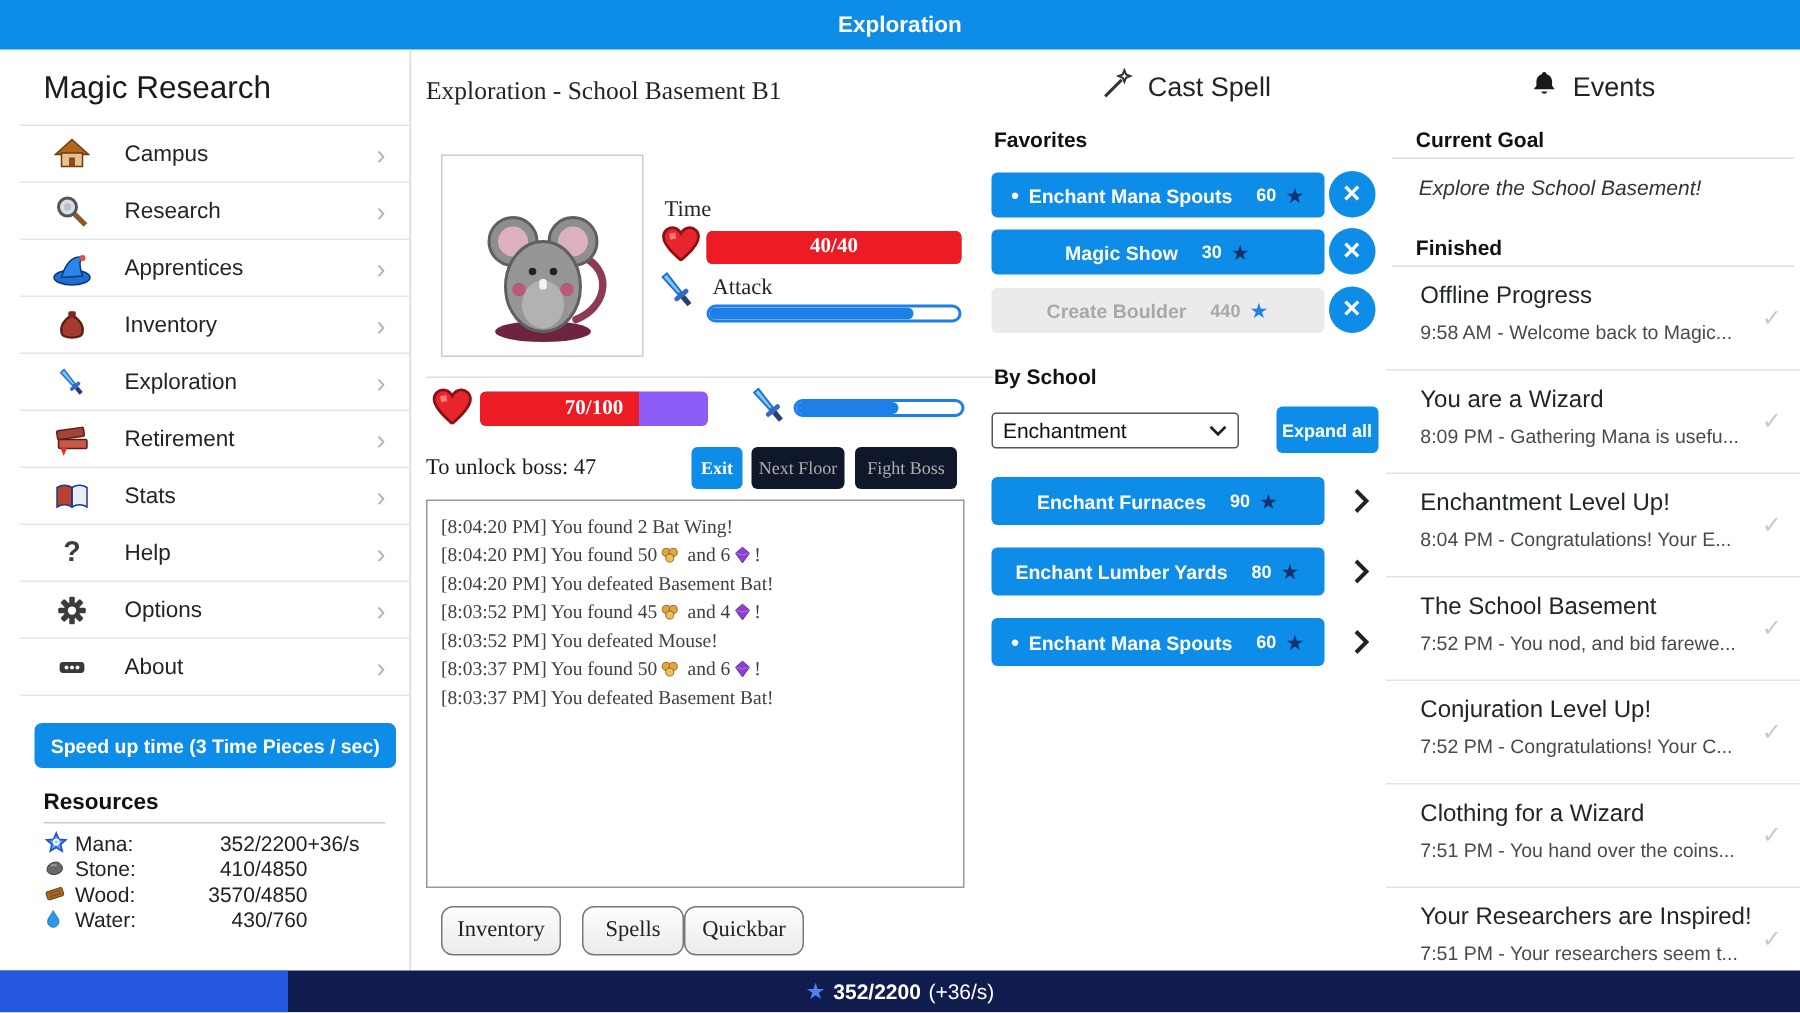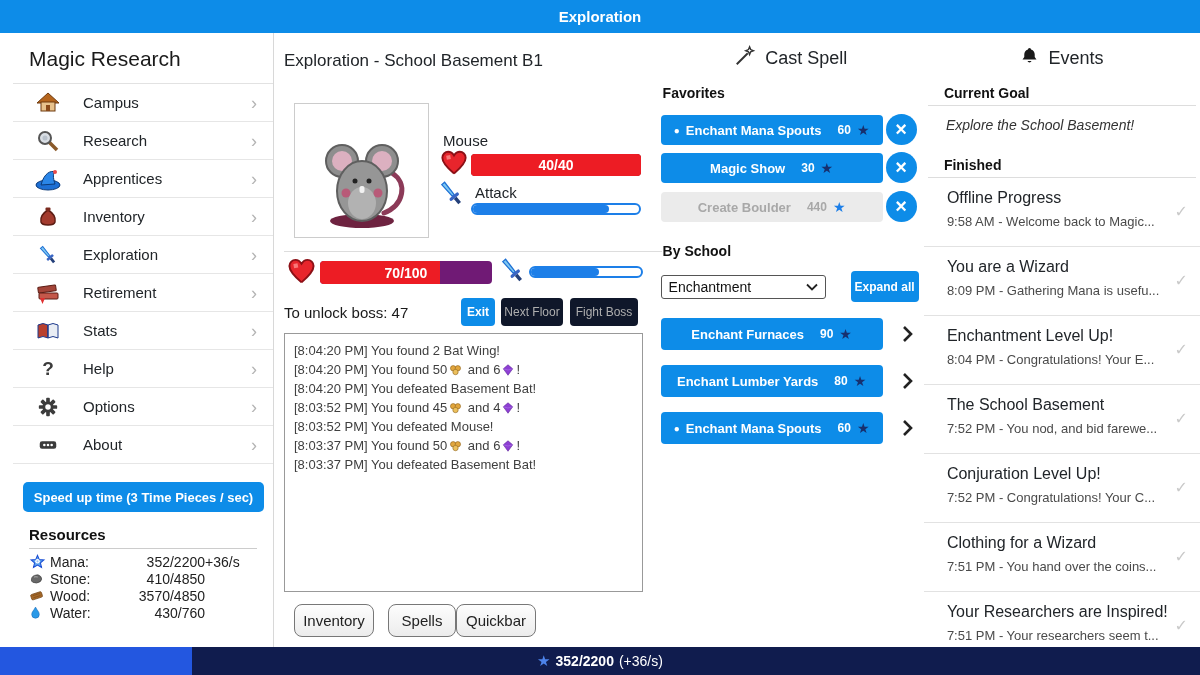--- a/index.html
+++ b/index.html
@@ -31,36 +31,36 @@
                border:none; border-radius:5px; font-size:13px; font-weight:bold; cursor:pointer;
                font-family:inherit; }
   .resources { padding:14px 16px 0; }
   .res-title { font-size:15px; font-weight:bold; color:#111; padding-bottom:5px; border-bottom:1px solid #ccc; margin-bottom:4px; }
   .res-row { display:flex; align-items:center; height:17px; font-size:14px; color:#222; }
   .res-icon { width:17px; height:15px; margin-right:4px; display:inline-flex; }
   .res-val { margin-left:auto; text-align:right; }
   .res-rate { width:52px; padding-left:0; }
 
   
-  .explore { width:389px; position:relative; }
+  .explore { width:389px; position:relative;font-family:Liberation Serif, serif; }
   .x-title { position:absolute; left:10px; top:18px; font-size:17px; color:#212529; }
   .enemy-card { position:absolute; left:20px; top:70px; width:135px; height:135px; background:#fff; border:1px solid #ccc; }
   .enemy-card svg { position:absolute; left:50%; transform:translateX(-50%); bottom:6px; }
   .enemy-name { position:absolute; left:169px; top:99px; font-size:15px; color:#212529; }
   .icon-abs { position:absolute; }
   .hpbar { position:absolute; border-radius:4px; color:#fff; font-weight:bold; font-size:14px; overflow:hidden; }
   .hpbar .hp-fill { position:absolute; left:0; top:0; bottom:0; background:#ed1c24; }
   .hpbar .hp-text { position:absolute; inset:0; display:flex; align-items:center; justify-content:center; }
   .enemy-hp { left:197px; top:121px; width:170px; height:22px; background:#8c0d10; }
   .attack-label { position:absolute; left:201px; top:151px; font-size:15px; color:#212529; }
   .atkbar { position:absolute; height:12px; border:2px solid #1d7fe8; border-radius:8px; background:#fff; overflow:hidden; }
   .atkbar .atk-fill { height:100%; background:#1d7fe8; border-radius:0 4px 4px 0; }
   .enemy-atk { left:197px; top:170px; width:170px; }
   .mid-divider { position:absolute; left:10px; top:218px; width:378px; border-top:1px solid #ddd; }
-  .player-hp { left:46px; top:228px; width:172px; height:23px; background:#701a75; }
+  .player-hp { left:46px; top:228px; width:152px; height:23px; background:#8b5cf6; }
   .player-atk { left:255px; top:233px; width:114px; }
   .boss-text { position:absolute; left:10px; top:271px; font-size:15px; color:#1a1a1a; }
   .combat-btn { position:absolute; top:265px; height:28px; border:none; border-radius:4px; font-size:12px;
                 font-family:inherit; cursor:pointer; }
   .combat-btn.primary { background:#0d8ce8; color:#fff; font-weight:bold; }
   .combat-btn.disabled { background:#0f172a; color:#aeaeae; cursor:default; }
   .log-box { position:absolute; left:10px; top:300px; width:359px; height:259px; border:1px solid #999;
              background:#fff; padding:7px 9px; font-size:13px; line-height:19px; color:#404040; overflow-y:auto; }
   .log-line svg { vertical-align:-3px; margin:0 1px; }
   .tab-btn { position:absolute; top:571px; height:33px; border:1px solid #777; border-radius:8px;
@@ -296,21 +296,21 @@
           <ellipse cx="50" cy="60" rx="25" ry="30" fill="#969696" stroke="#5f5f5f" stroke-width="2"></ellipse>
           <ellipse cx="50" cy="72" rx="14" ry="16" fill="#b2b2b2"></ellipse>
           <circle cx="43" cy="50" r="2.5" fill="#222"></circle>
           <circle cx="57" cy="50" r="2.5" fill="#222"></circle>
           <rect x="47.5" y="55" width="5" height="7" rx="2" fill="#f2f2f2"></rect>
           <circle cx="34" cy="62" r="4.5" fill="#b85a78"></circle>
           <circle cx="66" cy="62" r="4.5" fill="#b85a78"></circle>
         </svg>
       </div>
 
-      <div class="enemy-name">Mouse</div>
+      <div class="enemy-name">Time</div>
       <span class="icon-abs" style="left:165px;top:116px"><svg width="30" height="28" viewBox="0 0 24 24">
             <path d="M12 21 C5.5 15.5 2 11 2 7.5 C2 4.5 4.4 2.4 7 2.4 C9 2.4 11 4 12 5.6 C13 4 15 2.4 17 2.4 C19.6 2.4 22 4.5 22 7.5 C22 11 18.5 15.5 12 21" fill="#e8252c" stroke="#8c1016" stroke-width="1.6"></path>
             <rect x="5.5" y="5.5" width="3.5" height="3.5" fill="#f87878" transform="rotate(-10 7 7)"></rect>
           </svg></span>
       <div class="hpbar enemy-hp">
         <div class="hp-fill" style="width: 100%;"></div>
         <div class="hp-text">40/40</div>
       </div>
       <span class="icon-abs" style="left:163px;top:146px"><svg width="30" height="30" viewBox="0 0 24 24">
             <g transform="rotate(-40 12 12)">

